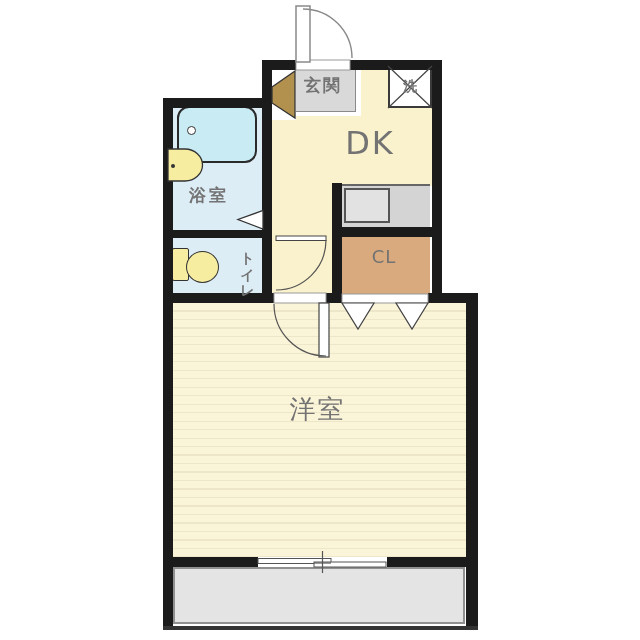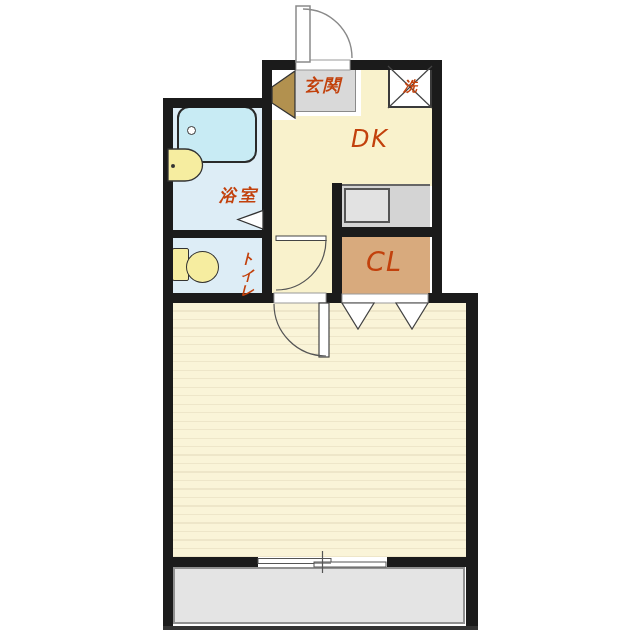--- a/index.html
+++ b/index.html
@@ -24,29 +24,29 @@
   .tub{background:var(--bathtub,#c8ebf4);border:2px solid #2a2a2a;border-radius:12px;}
   .drain{background:#fff;border:1.5px solid #333;border-radius:50%;}
   .tank{background:var(--fixture-yellow,#f6eda0);border:1.5px solid #333;border-radius:2px;}
   .bowl{background:var(--fixture-yellow,#f6eda0);border:1.5px solid #333;border-radius:50%;}
   
   .wall{position:absolute;background:var(--wall,#1b1b1b);z-index:3;}
   .thinwall{position:absolute;background:#333;z-index:3;}
   
   svg.sym{position:absolute;left:0;top:0;z-index:4;}
   
-  .lbl{position:absolute;z-index:5;color:#c2410c;font-style:italic;text-align:center;
+  .lbl{position:absolute;z-index:5;color:#737373;text-align:center;
        white-space:nowrap;line-height:1.1;}
   .lbl-genkan{left:294px;top:76px;width:58px;font-size:17px;font-weight:600;letter-spacing:2px;}
   .lbl-washer{left:396px;top:79px;width:28px;font-size:14px;font-weight:600;}
-  .lbl-dk{left:328px;top:126px;width:84px;font-size:24px;letter-spacing:2px;}
-  .lbl-bath{left:204px;top:186px;width:70px;font-size:17px;font-weight:600;letter-spacing:3px;}
+  .lbl-dk{left:328px;top:126px;width:84px;font-size:32px;letter-spacing:2px;}
+  .lbl-bath{left:174px;top:186px;width:70px;font-size:17px;font-weight:600;letter-spacing:3px;}
   .lbl-toilet{left:235px;top:242px;width:20px;height:56px;font-size:14px;font-weight:600;
               writing-mode:vertical-rl;text-align:left;letter-spacing:1px;}
-  .lbl-cl{left:349px;top:247px;width:70px;font-size:27px;letter-spacing:1px;}
+  .lbl-cl{left:349px;top:247px;width:70px;font-size:18px;letter-spacing:1px;}
   .lbl-room{left:230px;top:394px;width:175px;font-size:26px;letter-spacing:2px;line-height:30px;}
   .lbl-balcony{left:240px;top:581px;width:180px;font-size:21px;font-weight:600;letter-spacing:2px;}
 </style>
 </head>
 <body>
 
 <div class="plan">
 
   <div class="floor dk" style="left:272px;top:70px;width:160px;height:116px;"></div>
   <div class="floor dk" style="left:272px;top:184px;width:60px;height:119px;"></div>
@@ -118,15 +118,15 @@
     <line x1="314" y1="563" x2="331" y2="563" stroke="#555" stroke-width="1.2"></line>
   </svg>
 
   <div class="lbl lbl-genkan">玄関</div>
   <div class="lbl lbl-washer">洗</div>
   <div class="lbl lbl-dk">DK</div>
   <div class="lbl lbl-bath">浴室</div>
   <div class="lbl lbl-toilet">トイレ</div>
   <div class="lbl lbl-cl">CL</div>
   <div class="lbl lbl-room">
-    <br>
+    <span>洋室</span><br>
   </div>
 </div>
 
 </body></html>

